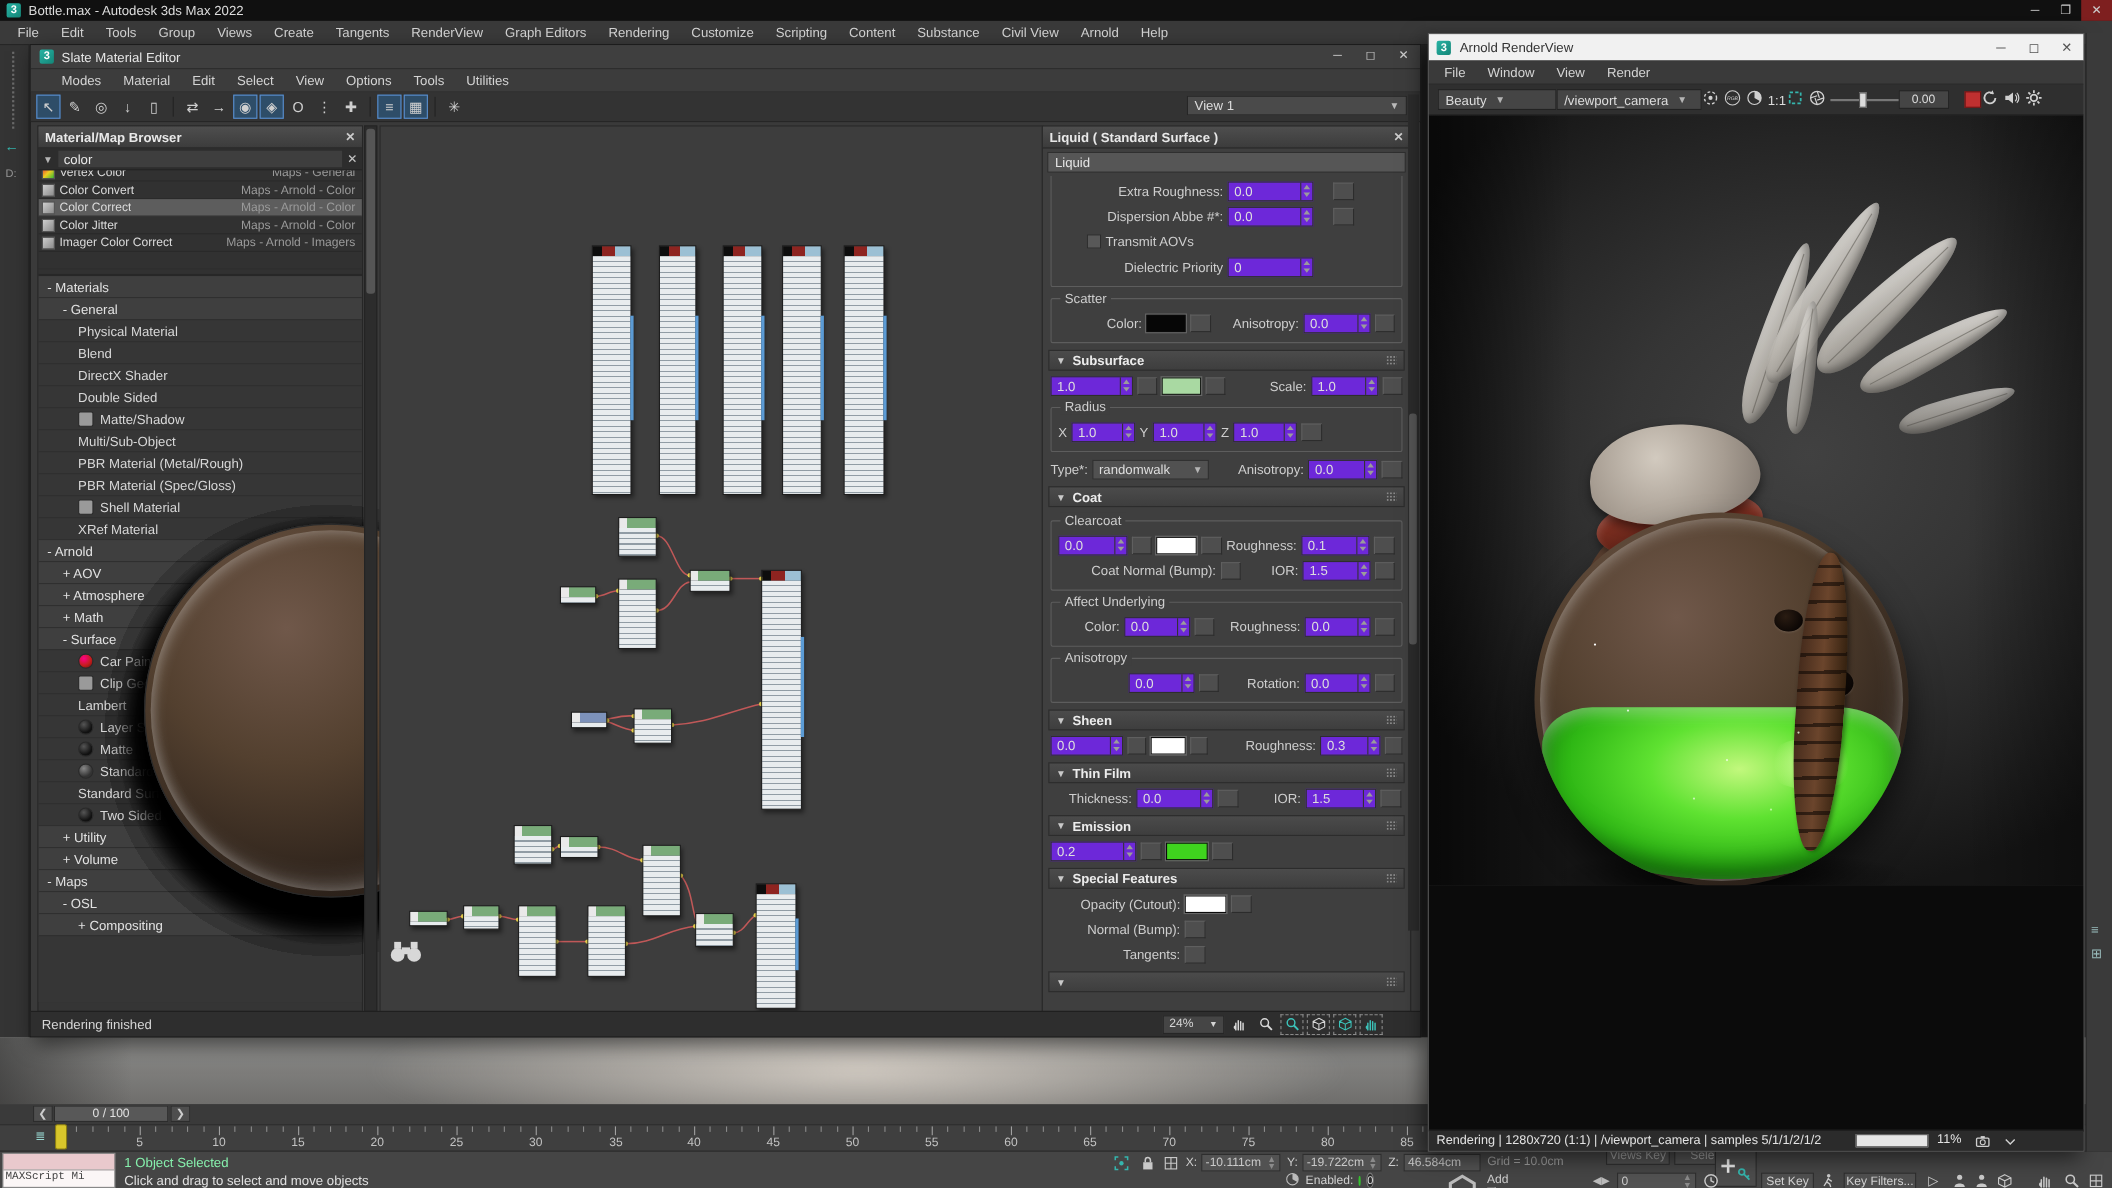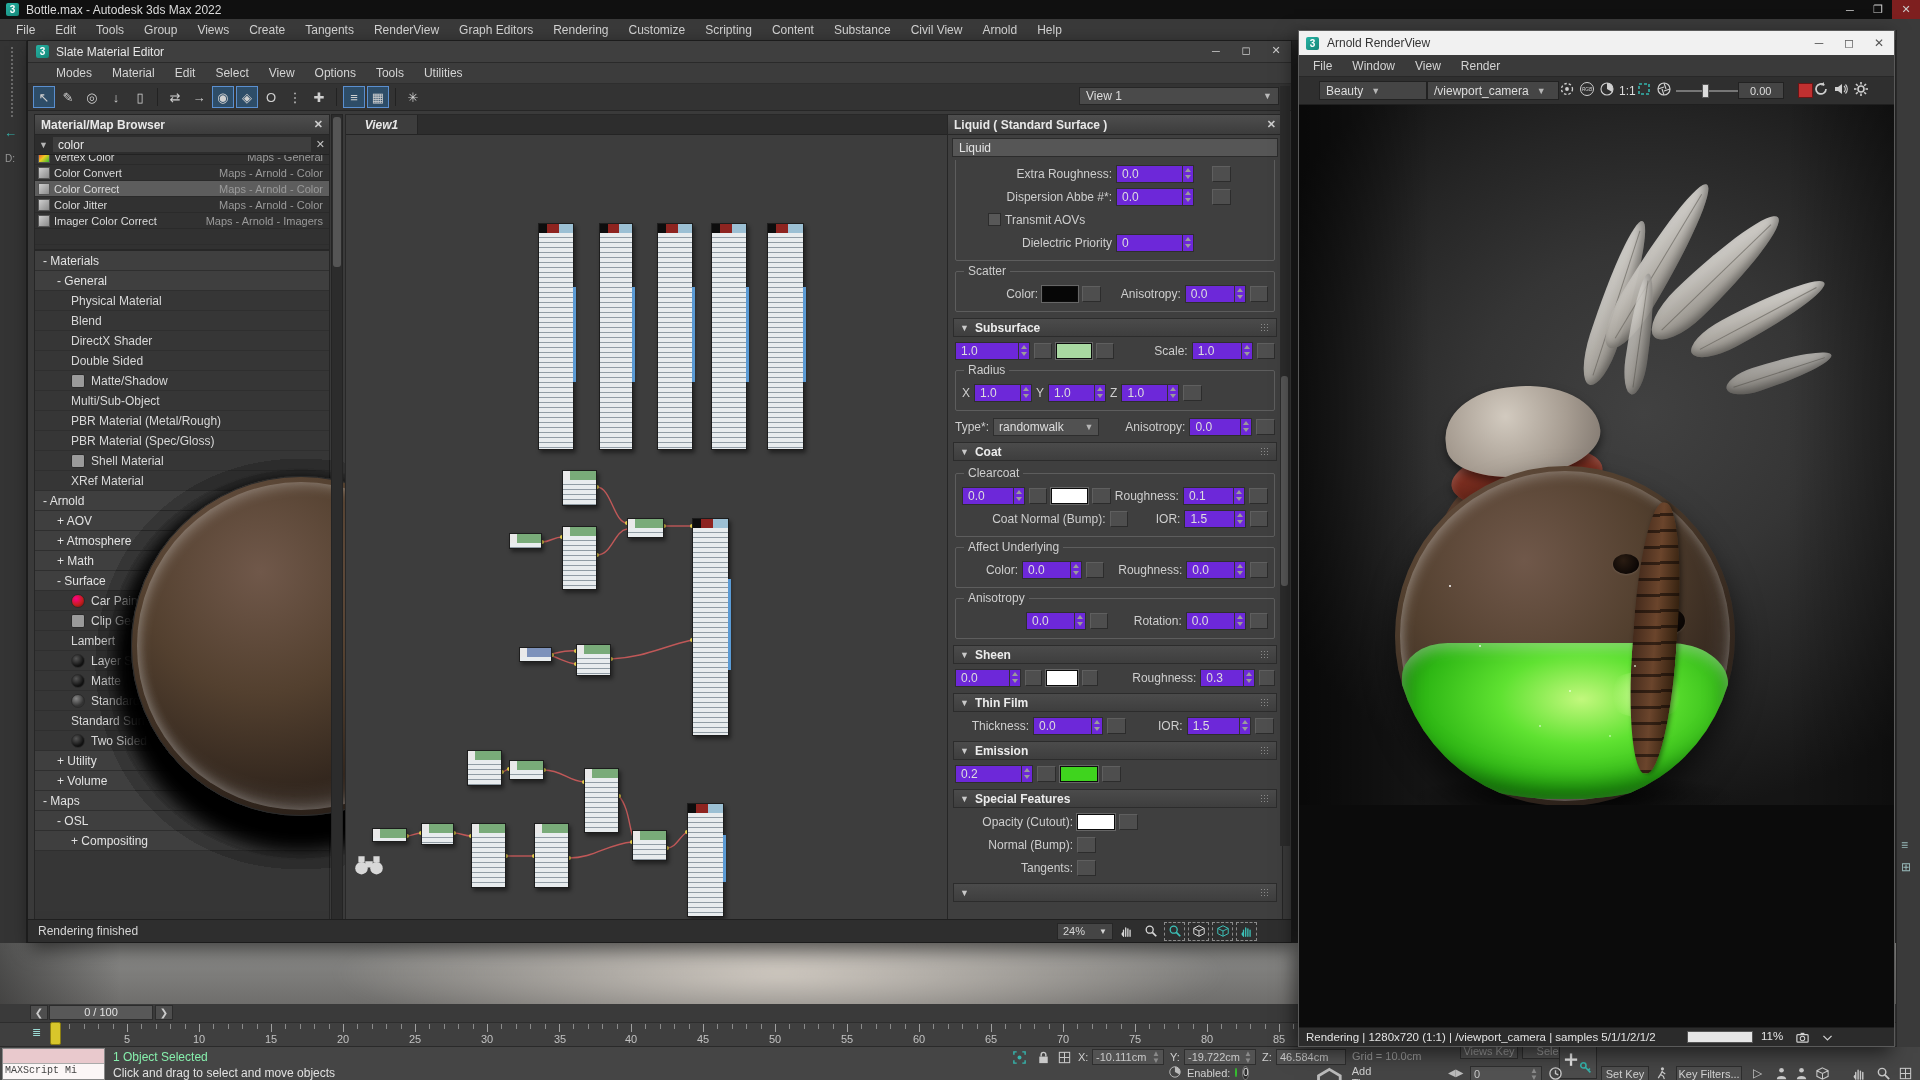--- a/index.html
+++ b/index.html
@@ -138,21 +138,21 @@
 .sbic.teal{color:#3cc2b9}
 .sbic.boxed{border:1px dashed #8a8a8a}
 .sbic svg{width:14px;height:14px}
 
 .arnold{position:absolute;left:1298px;top:30px;width:597px;height:1017px;background:#262626;border:1px solid #5a5a5a;box-shadow:-4px 6px 18px rgba(0,0,0,.55)}
 .arn-titlebar{height:24px;background:#f1f1f1;display:flex;align-items:center;gap:8px;padding-left:7px}
 .arn-titlebar .t{color:#333}
 .arn-btns{margin-left:auto;display:flex}
 .arn-btns span{width:30px;text-align:center;color:#555;font-size:12px}
 .arnold-menubar{height:22px;background:#3a3a3a;display:flex;align-items:center;padding-left:4px;border-bottom:1px solid #282828}
-.arn-toolbar{height:28px;background:#2f2f2f;display:flex;align-items:center;gap:0;padding:0 20px;border-bottom:1px solid #1f1f1f}
+.arn-toolbar{height:28px;background:#2f2f2f;display:flex;align-items:center;gap:0;padding:0 8px;border-bottom:1px solid #1f1f1f}
 .arnsel{height:19px;background:#454545;border:1px solid #222;display:flex;align-items:center;padding:0 6px;color:#ddd}
 .arnsel .ar{margin-left:8px;font-size:9px;color:#b5b5b5}
 .aic{width:20px;height:20px;display:flex;align-items:center;justify-content:center;color:#cfcfcf}
 .aic svg{width:16px;height:16px}
 .ratio{color:#ddd;font-size:12px}
 .slider{width:62px;height:2px;background:#777;position:relative}
 .slider .hd{position:absolute;left:26px;top:-6px;width:7px;height:14px;background:#dcdcdc;border:1px solid #555}
 .expfield{width:46px;height:17px;background:#454545;border:1px solid #222;color:#ddd;display:flex;align-items:center;justify-content:center;font-size:11px}
 .stopbtn{width:15px;height:15px;background:#c03030;border:1px solid #6a1515}
 .render-area{position:absolute;left:0;top:74px;width:595px;height:700px;overflow:hidden;background:radial-gradient(ellipse 430px 400px at 58% 44%,#414141 0%,#353535 40%,#252525 72%,#151515 100%)}
@@ -632,23 +632,20 @@
         <div class="trow group" style="padding-left: 36px;">
           <span>+ Compositing</span>
         </div>
       </div>
   </div>
   <div class="bscroll">
       <div class="thumb"></div>
     </div>
 
   <div class="nodeview">
-    <div class="tabstrip">
-      <div class="tab">View1</div>
-    </div>
     <div class="canvas" id="nodeCanvas">
       <svg width="602" height="784" style="position:absolute;left:0;top:0">
         <g fill="none" stroke="#c05858" stroke-width="1.4">
           <path d="M251,352 C265,352 268,388 281,388"></path>
             <path d="M251,420 C266,420 268,396 281,394"></path>
           <path d="M196,407 C204,407 208,402 216,402"></path>
             <path d="M318,391 C330,391 334,391 346,391"></path>
           <path d="M206,519 C215,517 221,515 230,516"></path>
             <path d="M206,521 C215,524 221,528 230,529"></path>
           <path d="M265,524 C300,522 315,512 346,505"></path>

